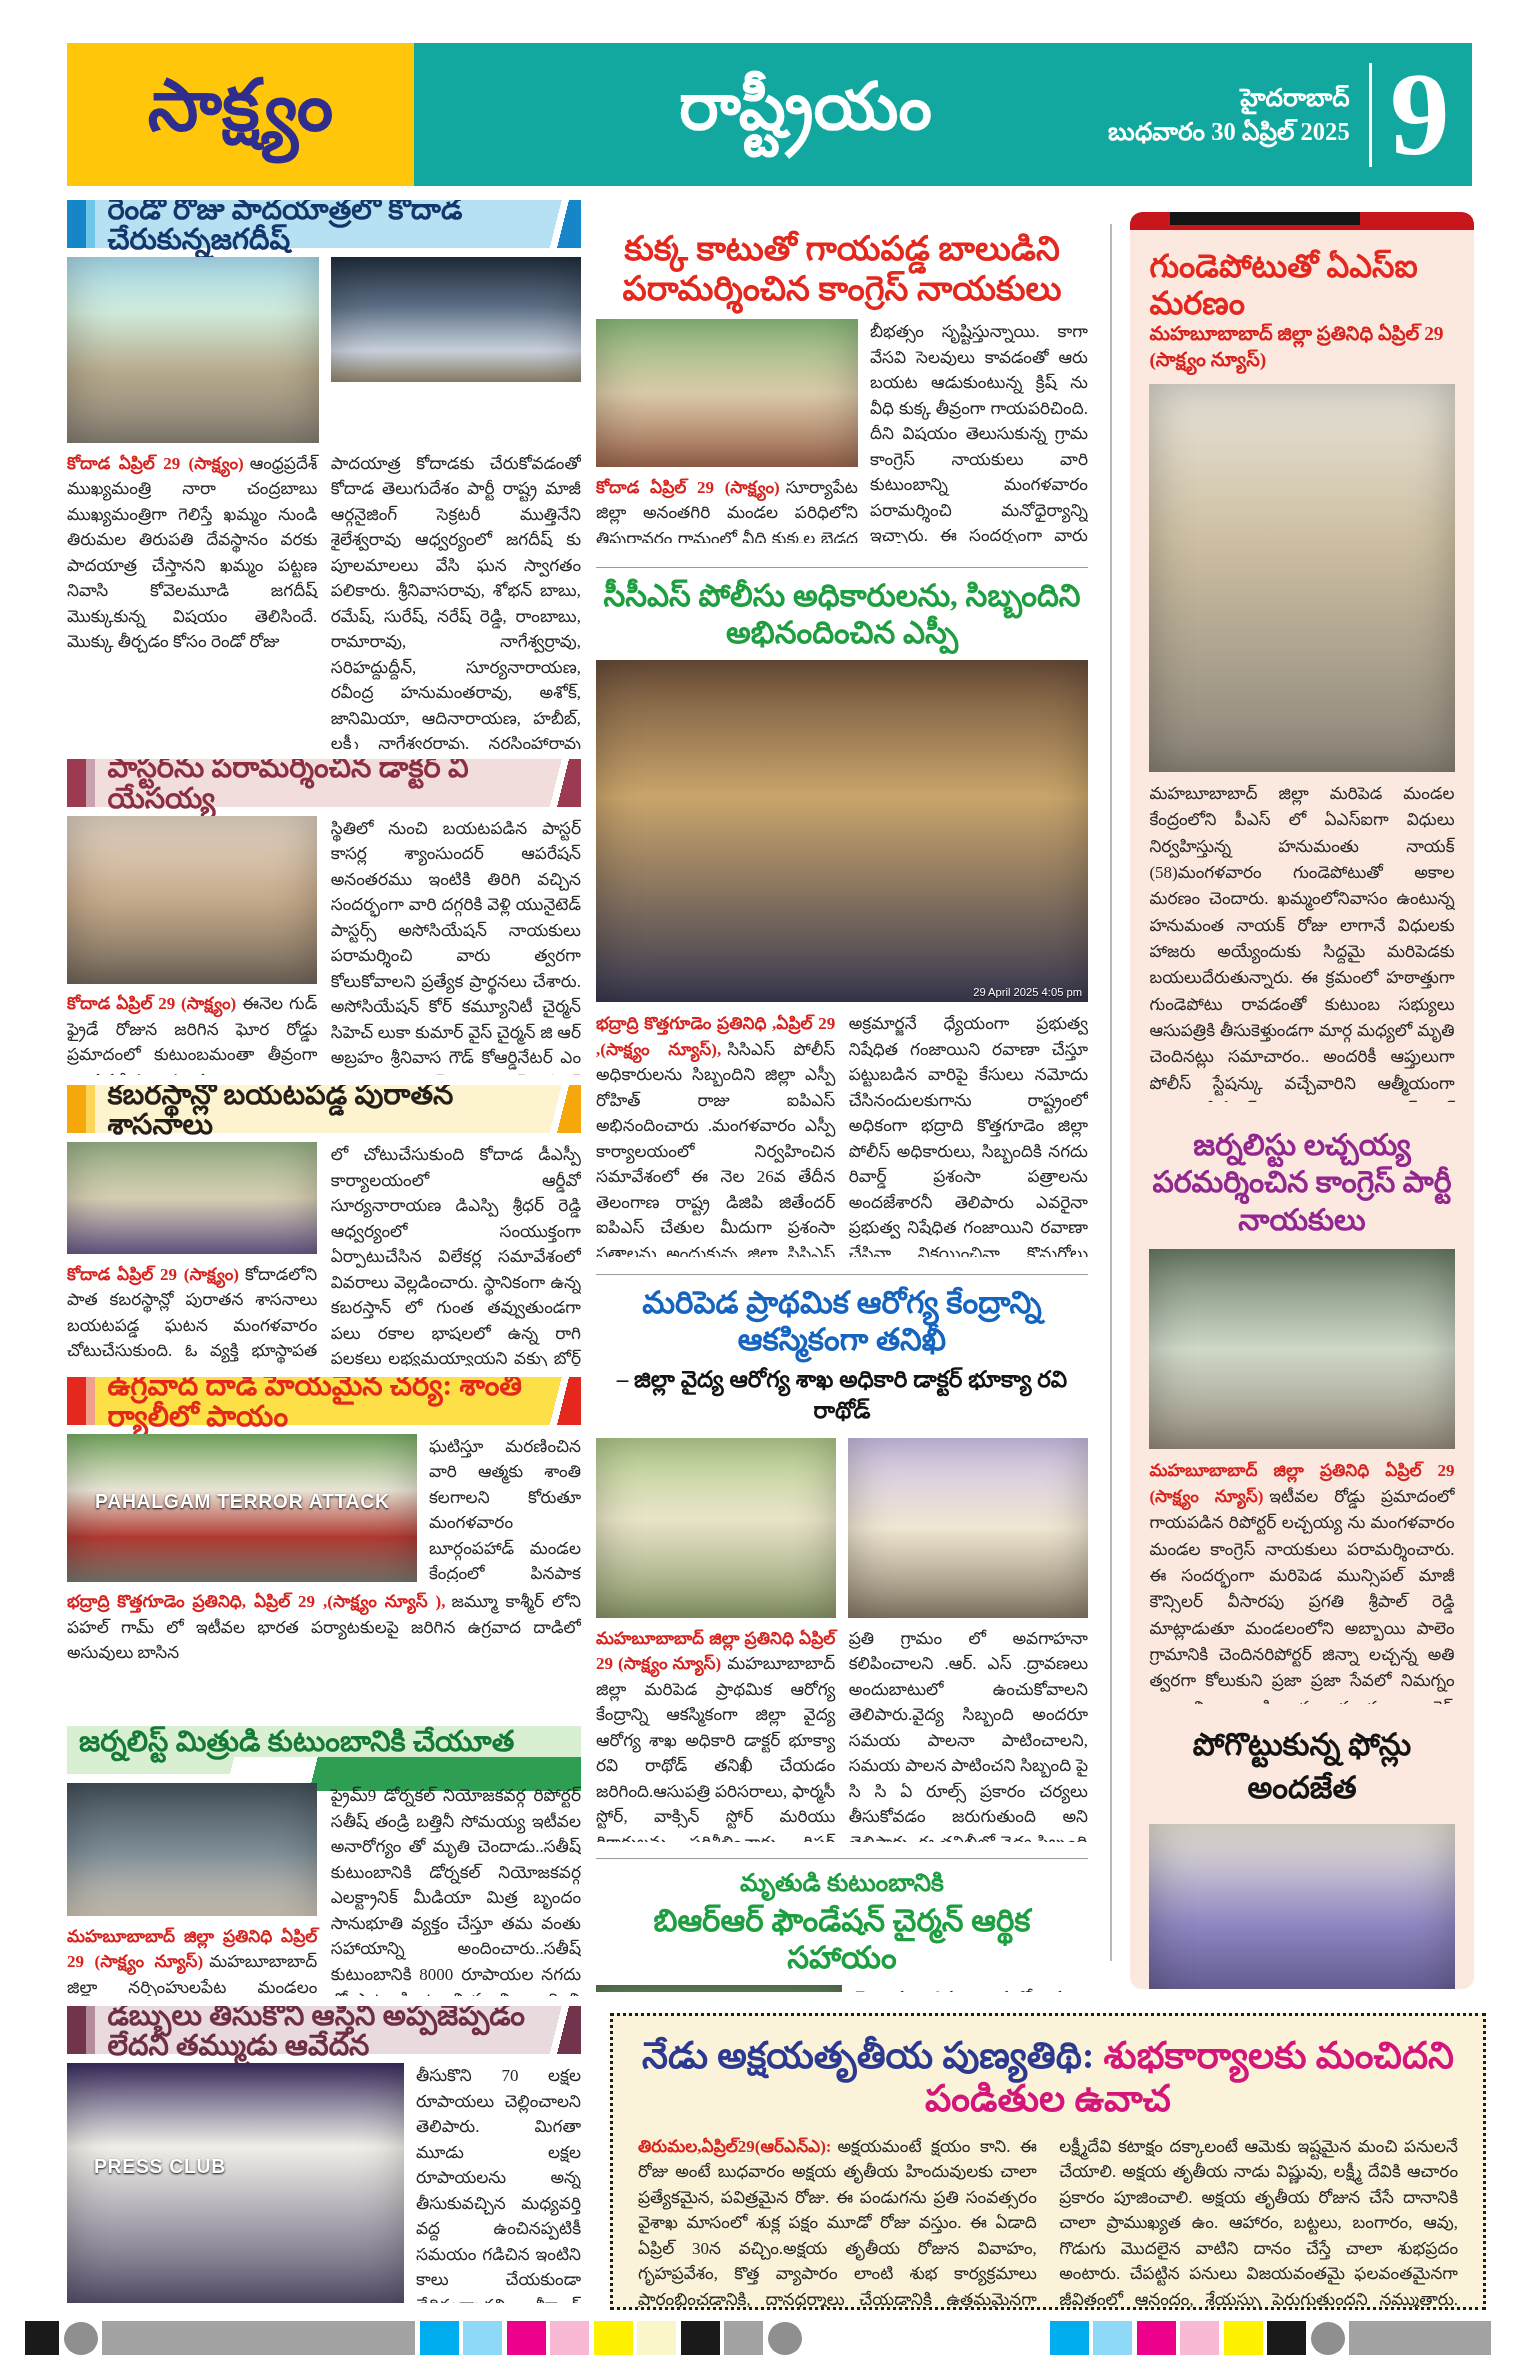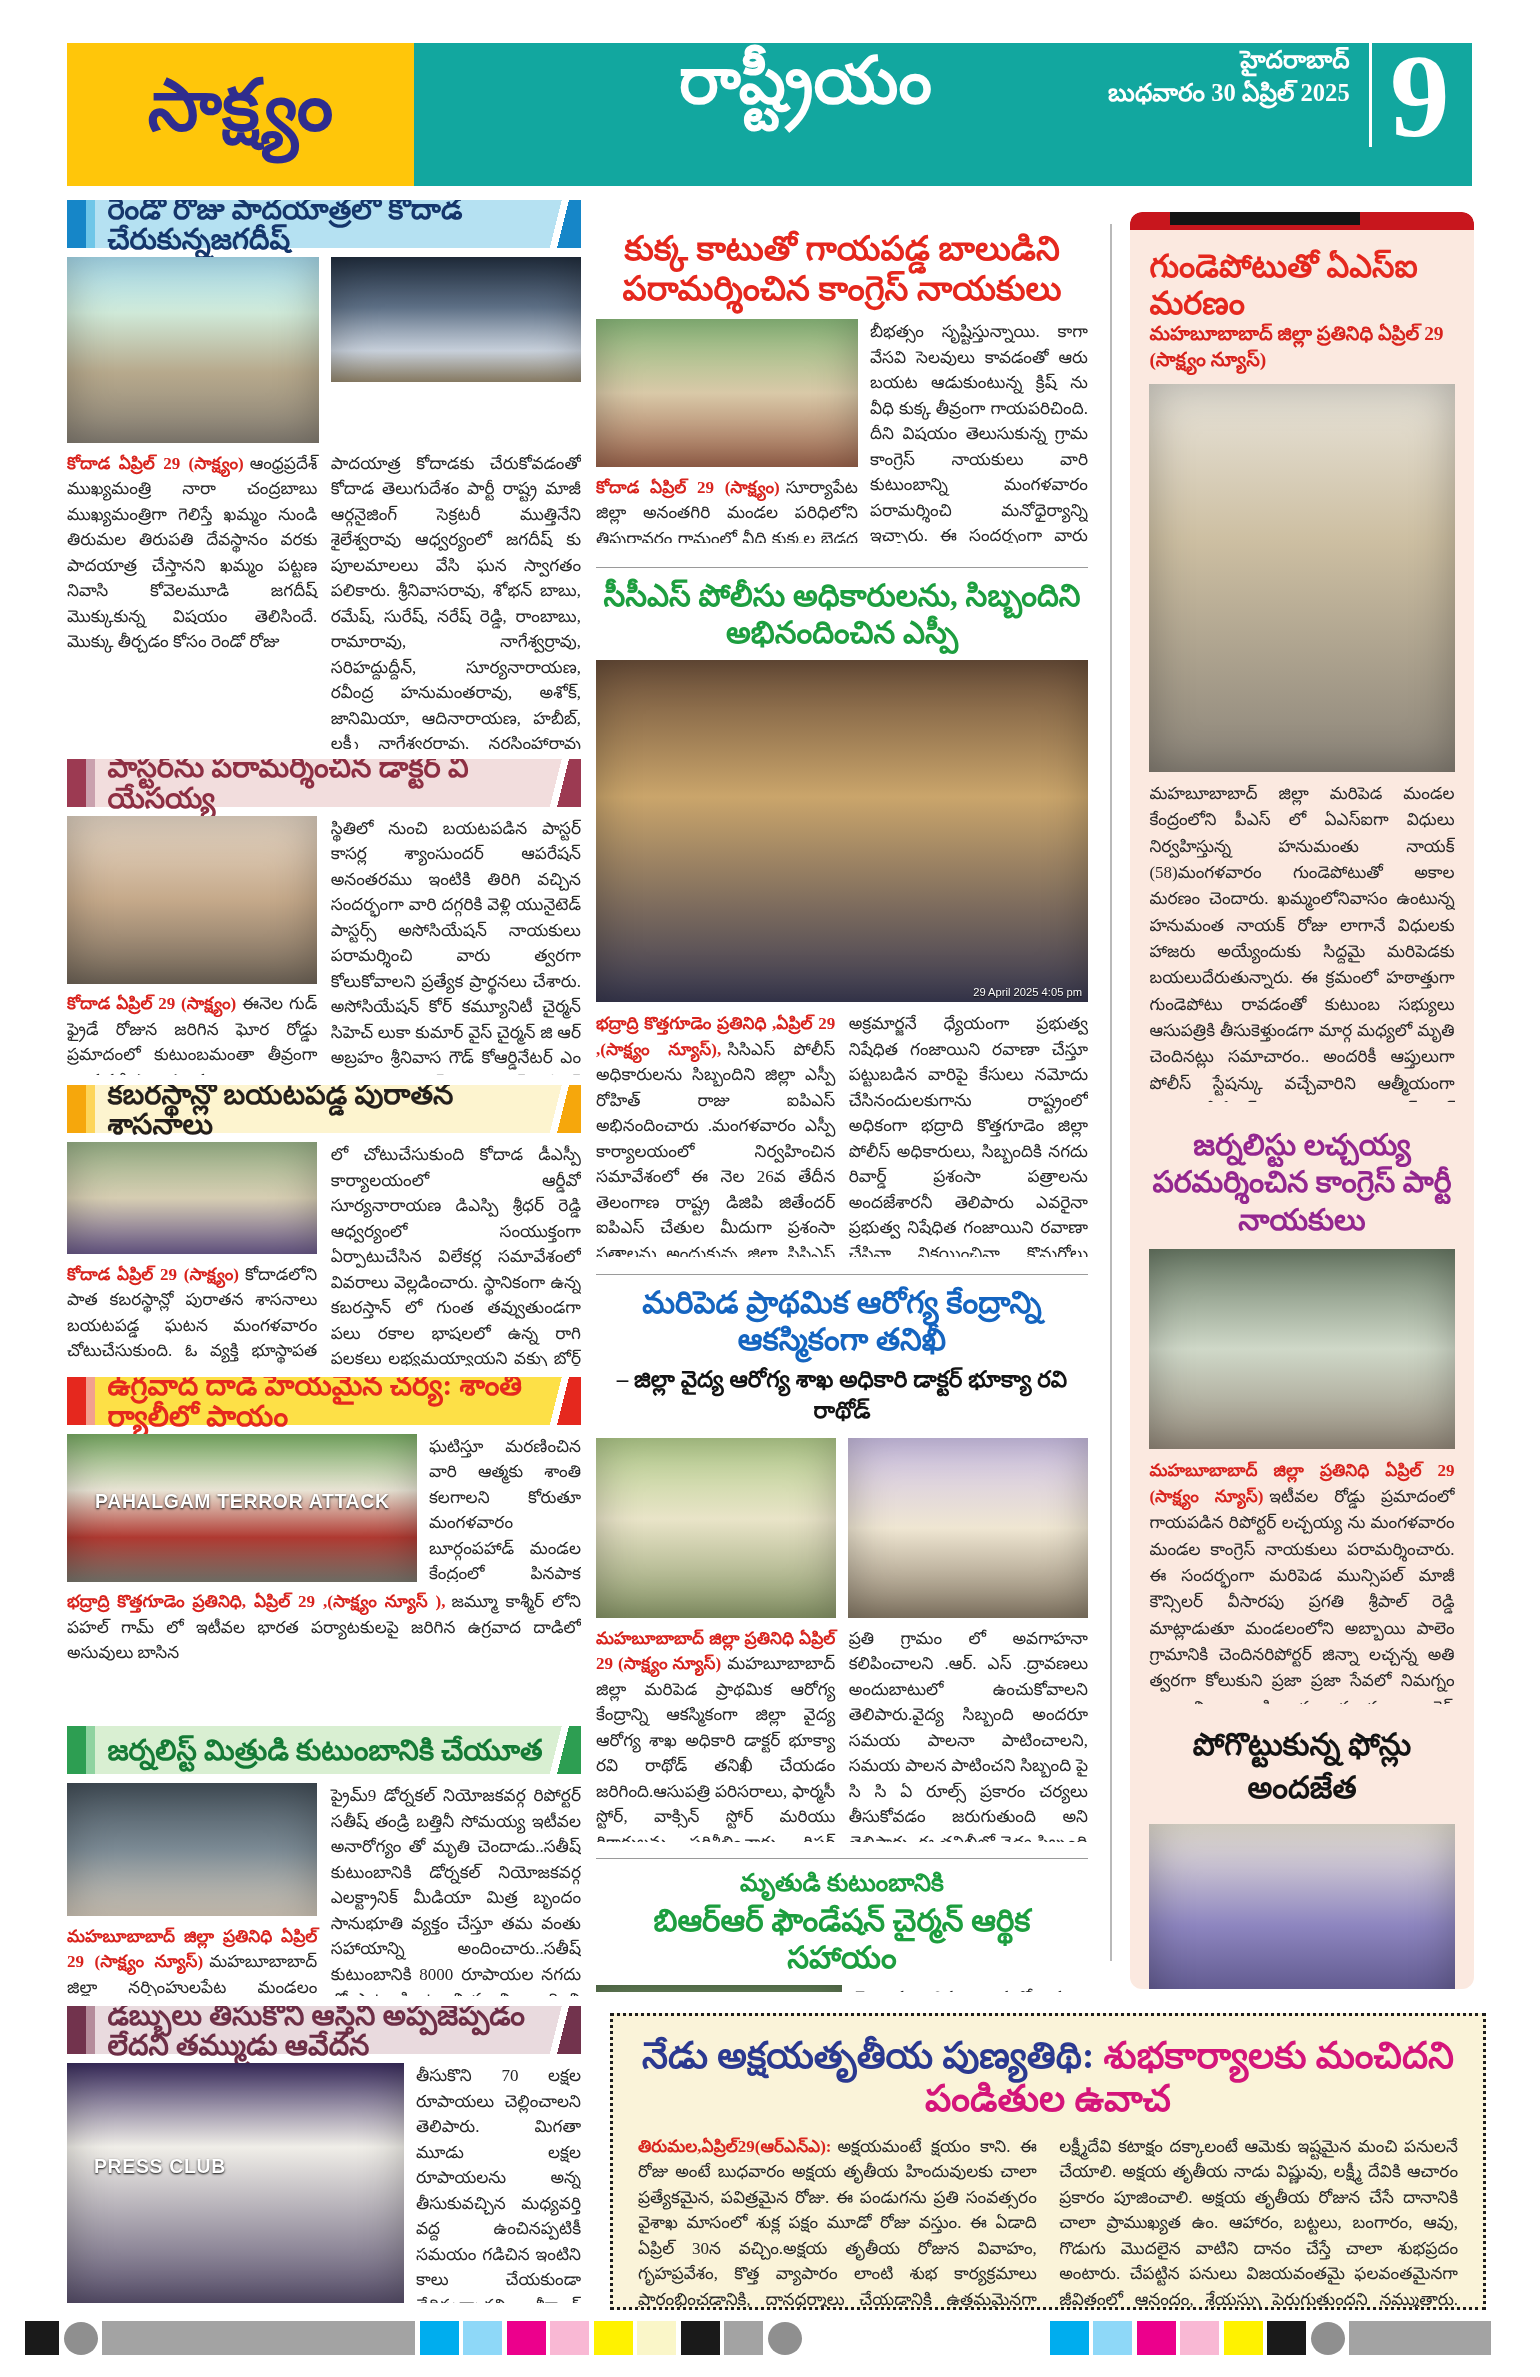--- a/index.html
+++ b/index.html
@@ -3,21 +3,21 @@
 <meta charset="utf-8">
 <style>
   html,body{margin:0;padding:0;background:#e8e8e8;}
   .page{position:relative;width:1541px;height:2377px;background:#ffffff;margin:0 auto;
         font-family:"Liberation Serif","DejaVu Serif",serif;color:#262626;overflow:hidden;}
 
   
   .masthead{position:absolute;left:67px;top:43px;width:1405px;height:143px;display:flex;}
   .brand{width:347px;background:#ffc60a;display:flex;align-items:center;justify-content:center;}
   .brand span{font-size:72px;font-weight:bold;color:#2f2d8e;}
-  .section{flex:1;background:#12a79f;display:flex;color:#fff;}
+  .section{flex:1;background:#12a79f;display:flex;align-items:center;color:#fff;}
   .section-title{flex:1;text-align:center;font-size:66px;font-weight:bold;padding-left:89px;}
   .date-block{text-align:right;font-size:24.6px;font-weight:bold;line-height:1.35;margin-right:19.4px;}
   .pgdiv{width:3px;height:104px;background:#ffffff;margin:0 18px 0 0;}
   .pagenum{font-size:119px;font-weight:bold;line-height:.9;margin-right:22.4px;}
 
   
   .col-left{position:absolute;left:67px;top:200px;width:514px;height:2105px;overflow:hidden;}
   .col-mid{position:absolute;left:596px;top:224px;width:492px;height:1768px;overflow:hidden;}
   .v-rule{position:absolute;left:1110px;top:224px;height:1737px;width:1.5px;background:#b9b9b9;}
 
@@ -38,21 +38,21 @@
            margin:0;font-weight:bold;padding-left:12px;}
   .band .diag{flex:0 0 34px;}
   .b1{background:#b5e1f2;} .b1 .blk.a{width:19.4px;background:#1686c8;} .b1 .blk.b{width:9px;background:#6fc6e8;}
   .b1 h2{color:#15366b;} .b1 .diag{background:linear-gradient(104deg,transparent 32%,#fff 32%,#fff 48%,#1686c8 48%);}
   .b2{background:#f2dddd;} .b2 .blk.a{width:19.4px;background:#9c3a52;} .b2 .blk.b{width:9px;background:#caa1ae;}
   .b2 h2{color:#8d2f43;} .b2 .diag{background:linear-gradient(104deg,transparent 32%,#fff 32%,#fff 48%,#9c3a52 48%);}
   .b3{background:#fdf4cf;} .b3 .blk.a{width:19.4px;background:#f6a70c;} .b3 .blk.b{width:9px;background:#fdd55a;}
   .b3 h2{color:#241f1c;} .b3 .diag{background:linear-gradient(104deg,transparent 32%,#fff 32%,#fff 48%,#f6a70c 48%);}
   .b4{background:#fde047;} .b4 .blk.a{width:19.4px;background:#e5281e;} .b4 .blk.b{width:9px;background:#f2a08e;}
   .b4 h2{color:#e5281e;} .b4 .diag{background:linear-gradient(104deg,transparent 32%,#fff 32%,#fff 48%,#e5281e 48%);}
-  .b5{background:#d9efd2;} .b5 .blk.a{width:19.4px;background:#2d9e52;} .b5 .blk.b{width:9px;background:#8fd3a0;}
+  .b5{background:#d9efd2;flex-direction:column;} .b5 .blk.a{width:19.4px;background:#2d9e52;} .b5 .blk.b{width:9px;background:#8fd3a0;}
   .b5 h2{color:#157a35;} .b5 .diag{background:linear-gradient(104deg,transparent 32%,#fff 32%,#fff 48%,#2d9e52 48%);}
   .b6{background:#e9dade;} .b6 .blk.a{width:19.4px;background:#72334d;} .b6 .blk.b{width:9px;background:#b58c9b;}
   .b6 h2{color:#6d2e46;} .b6 .diag{background:linear-gradient(104deg,transparent 32%,#fff 32%,#fff 48%,#72334d 48%);}
 
   
   .body{font-size:17px;line-height:1.5;text-align:justify;margin:0 0 7.5px 0;}
   .dl{color:#d8231d;font-weight:bold;margin-right:6px;}
   .cols2{display:flex;gap:13.4px;}
   .cols2>div{flex:1;min-width:0;}
   .media-row{display:flex;gap:12px;margin-bottom:7.5px;}

